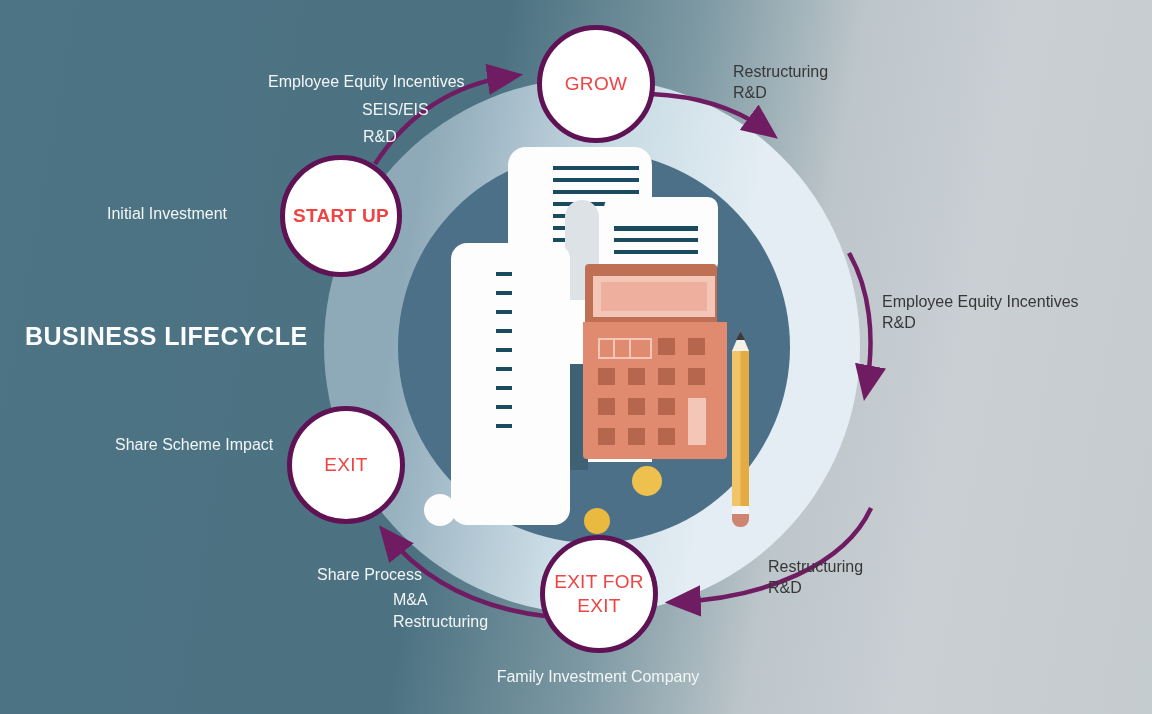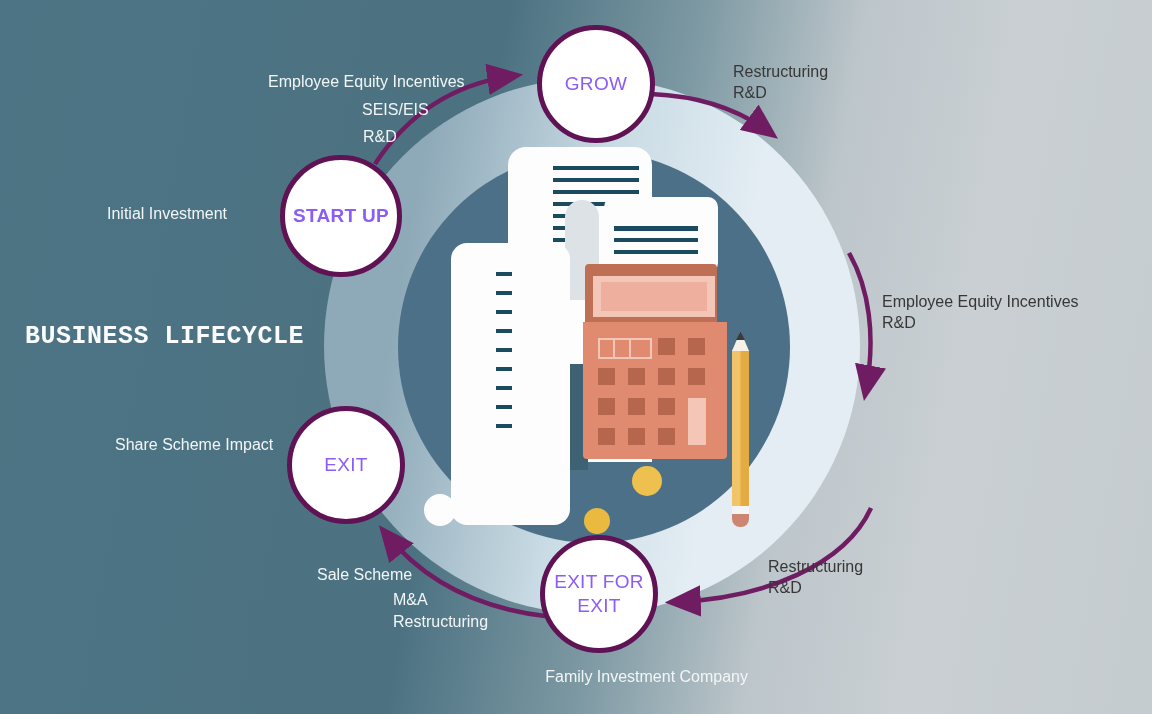--- a/index.html
+++ b/index.html
@@ -49,32 +49,32 @@
       clip-path:polygon(0% 100%,100% 100%,50% 0%);}
   .pencil-lead{left:736px;top:331px;width:9px;height:9px;background:#3a3a3a;
       clip-path:polygon(0% 100%,100% 100%,50% 0%);}
   .pencil-ferrule{left:732px;top:506px;width:17px;height:8px;background:#f2f4f5;}
   .pencil-eraser{left:732px;top:514px;width:17px;height:13px;background:#cd8571;border-radius:0 0 8px 8px;}
   
   .arrows{left:0;top:0;width:1152px;height:714px;pointer-events:none;}
   
   .node{border-radius:50%;background:#ffffff;border:5px solid #5f1254;box-sizing:border-box;
         display:flex;flex-direction:column;align-items:center;justify-content:center;
-        color:#8b5cf6;font-size:19px;line-height:24px;text-align:center;letter-spacing:0.3px;}
+        color:#ef4444;font-size:19px;line-height:24px;text-align:center;letter-spacing:0.3px;}
   .node-start-up{left:280px;top:155px;width:122px;height:122px;font-weight:bold;}
   .node-grow{left:537px;top:25px;width:118px;height:118px;}
   .node-mature{left:778px;top:141px;width:116px;height:116px;}
   .node-next-phase{left:775px;top:407px;width:118px;height:118px;}
   .node-plan-for-exit{left:540px;top:535px;width:118px;height:118px;}
   .node-exit{left:287px;top:406px;width:118px;height:118px;}
   
   .lbl{font-size:16px;line-height:20px;white-space:nowrap;}
   .lbl-light{color:#f2f6f7;}
   .lbl-dark{color:#373737;}
-  .title{left:25px;top:322px;font-size:25px;font-weight:bold;color:#fbfcfd;letter-spacing:0.5px;white-space:nowrap;font-family:Liberation Mono, monospace;}
+  .title{left:25px;top:322px;font-size:25px;font-weight:bold;color:#fbfcfd;letter-spacing:0.5px;white-space:nowrap;}
 </style>
 </head>
 <body>
 
 <div id="canvas">
 
   <div class="abs ring"></div>
   <div class="abs inner-disc"></div>
 
   <div class="abs paper mid-receipt"></div>
@@ -153,21 +153,21 @@
   <div class="abs lbl lbl-light" style="left:107px;top:204px;">Initial Investment</div>
 
   <div class="abs lbl lbl-dark" style="left:882px;top:292px;">Employee Equity Incentives</div>
   <div class="abs lbl lbl-dark" style="left:882px;top:313px;">R&amp;D</div>
 
   <div class="abs lbl lbl-light" style="left:115px;top:435px;">Share Scheme Impact</div>
 
   <div class="abs lbl lbl-dark" style="left:768px;top:557px;">Restructuring</div>
   <div class="abs lbl lbl-dark" style="left:768px;top:578px;">R&amp;D</div>
 
-  <div class="abs lbl lbl-light" style="left:317px;top:565px;">Sale Scheme</div>
+  <div class="abs lbl lbl-light" style="left:317px;top:565px;">Share Process</div>
   <div class="abs lbl lbl-light" style="left:393px;top:590px;">M&amp;A</div>
   <div class="abs lbl lbl-light" style="left:393px;top:612px;">Restructuring</div>
 
-  <div class="abs lbl lbl-light" style="left:448px;top:667px;width:300px;text-align:right;">Family Investment Company</div>
+  <div class="abs lbl lbl-light" style="left:448px;top:667px;width:300px;text-align:center;">Family Investment Company</div>
 
   <div class="abs title">BUSINESS LIFECYCLE</div>
 
 </div>
 
 </body></html>

